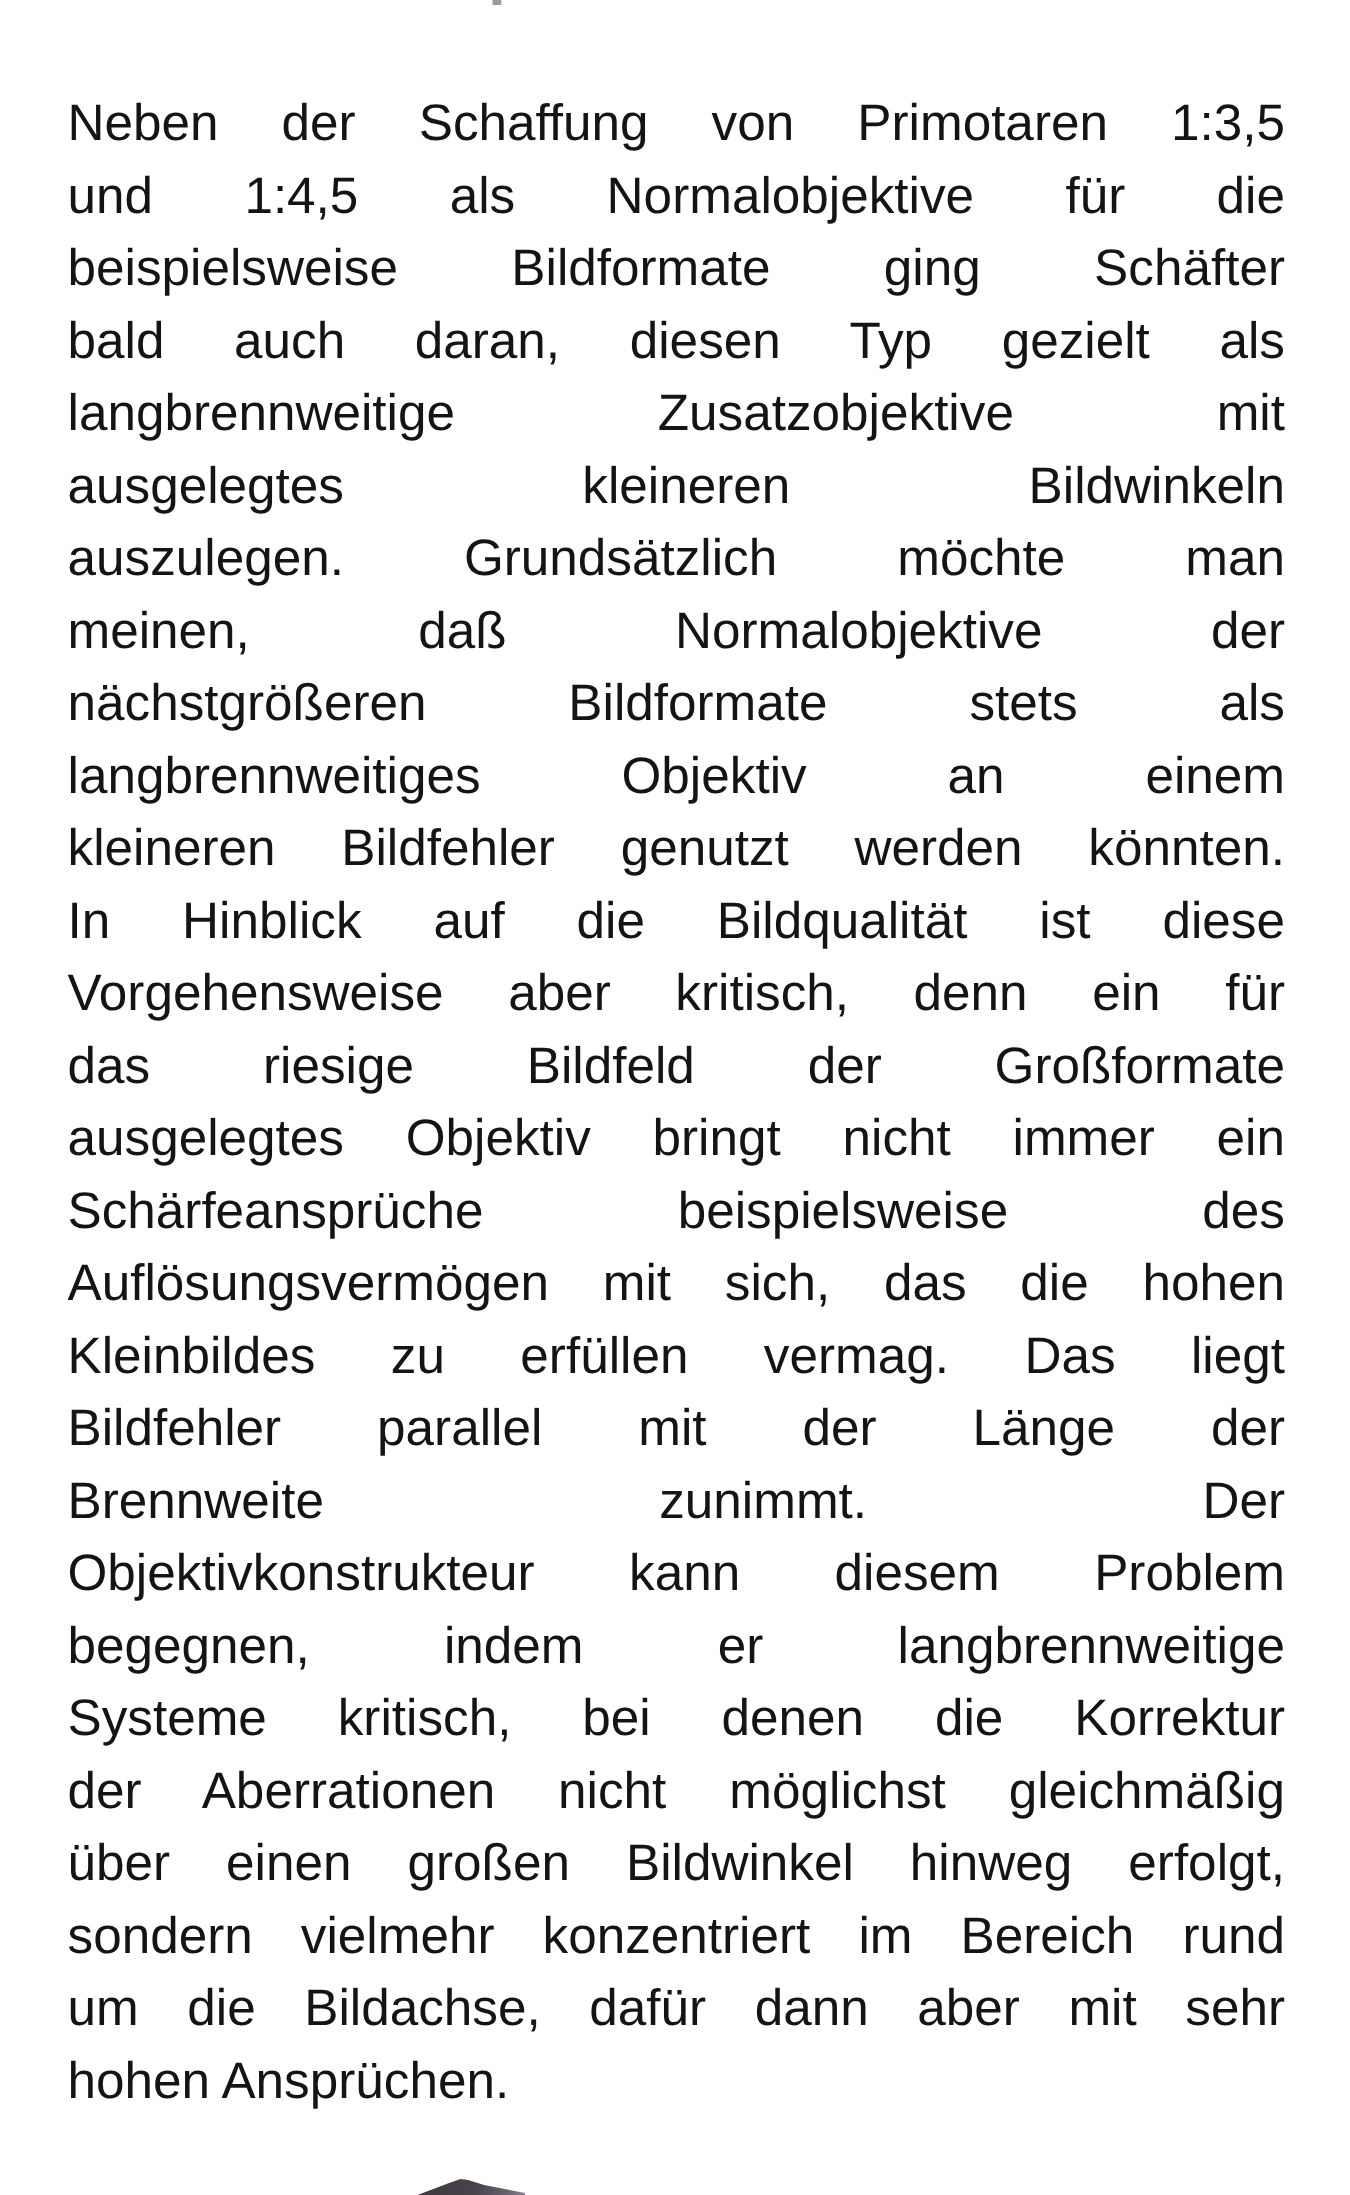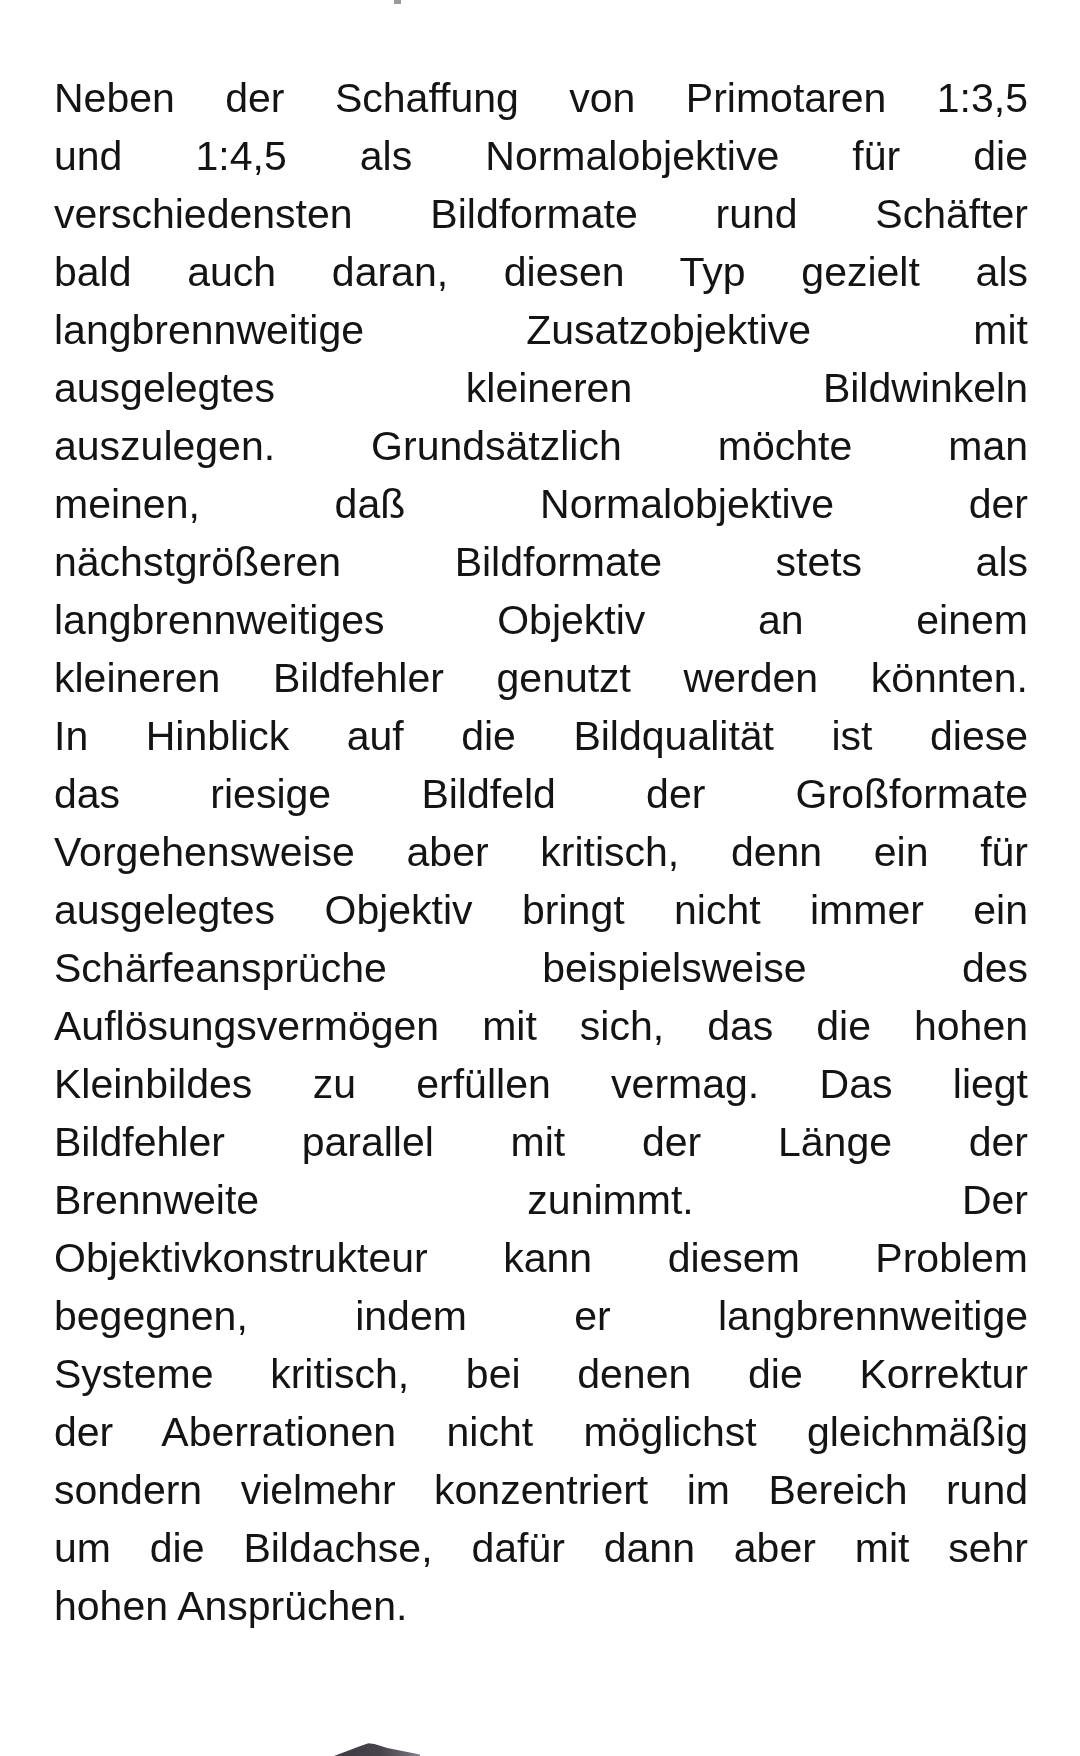--- a/index.html
+++ b/index.html
@@ -65,42 +65,43 @@
 </head>
 <body>
 
 <div class="page">
 
   <div class="top-fragment"></div>
 
   <div class="text-block">
       <div class="line">Neben der Schaffung von Primotaren 1:3,5</div>
       <div class="line">und 1:4,5 als Normalobjektive für die</div>
-      <div class="line">verschiedensten Bildformate rund Schäfter</div>
+      <div class="line">beispielsweise Bildformate ging Schäfter</div>
       <div class="line">bald auch daran, diesen Typ gezielt als</div>
       <div class="line">langbrennweitige Zusatzobjektive mit</div>
       <div class="line">ausgelegtes kleineren Bildwinkeln</div>
       <div class="line">auszulegen. Grundsätzlich möchte man</div>
       <div class="line">meinen, daß Normalobjektive der</div>
       <div class="line">nächstgrößeren Bildformate stets als</div>
       <div class="line">langbrennweitiges Objektiv an einem</div>
       <div class="line">kleineren Bildfehler genutzt werden könnten.</div>
       <div class="line">In Hinblick auf die Bildqualität ist diese</div>
+      <div class="line">Vorgehensweise aber kritisch, denn ein für</div>
       <div class="line">das riesige Bildfeld der Großformate</div>
-      <div class="line">Vorgehensweise aber kritisch, denn ein für</div>
       <div class="line">ausgelegtes Objektiv bringt nicht immer ein</div>
       <div class="line">Schärfeansprüche beispielsweise des</div>
       <div class="line">Auflösungsvermögen mit sich, das die hohen</div>
       <div class="line">Kleinbildes zu erfüllen vermag. Das liegt</div>
       <div class="line">Bildfehler parallel mit der Länge der</div>
       <div class="line">Brennweite zunimmt. Der</div>
       <div class="line">Objektivkonstrukteur kann diesem Problem</div>
       <div class="line">begegnen, indem er langbrennweitige</div>
       <div class="line">Systeme kritisch, bei denen die Korrektur</div>
       <div class="line">der Aberrationen nicht möglichst gleichmäßig</div>
+      <div class="line">über einen großen Bildwinkel hinweg erfolgt,</div>
       <div class="line">sondern vielmehr konzentriert im Bereich rund</div>
       <div class="line">um die Bildachse, dafür dann aber mit sehr</div>
       <div class="line last">hohen Ansprüchen.</div>
     </div>
 
   <div class="bottom-photo-fragment"></div>
 
 </div>
 
 </body></html>

